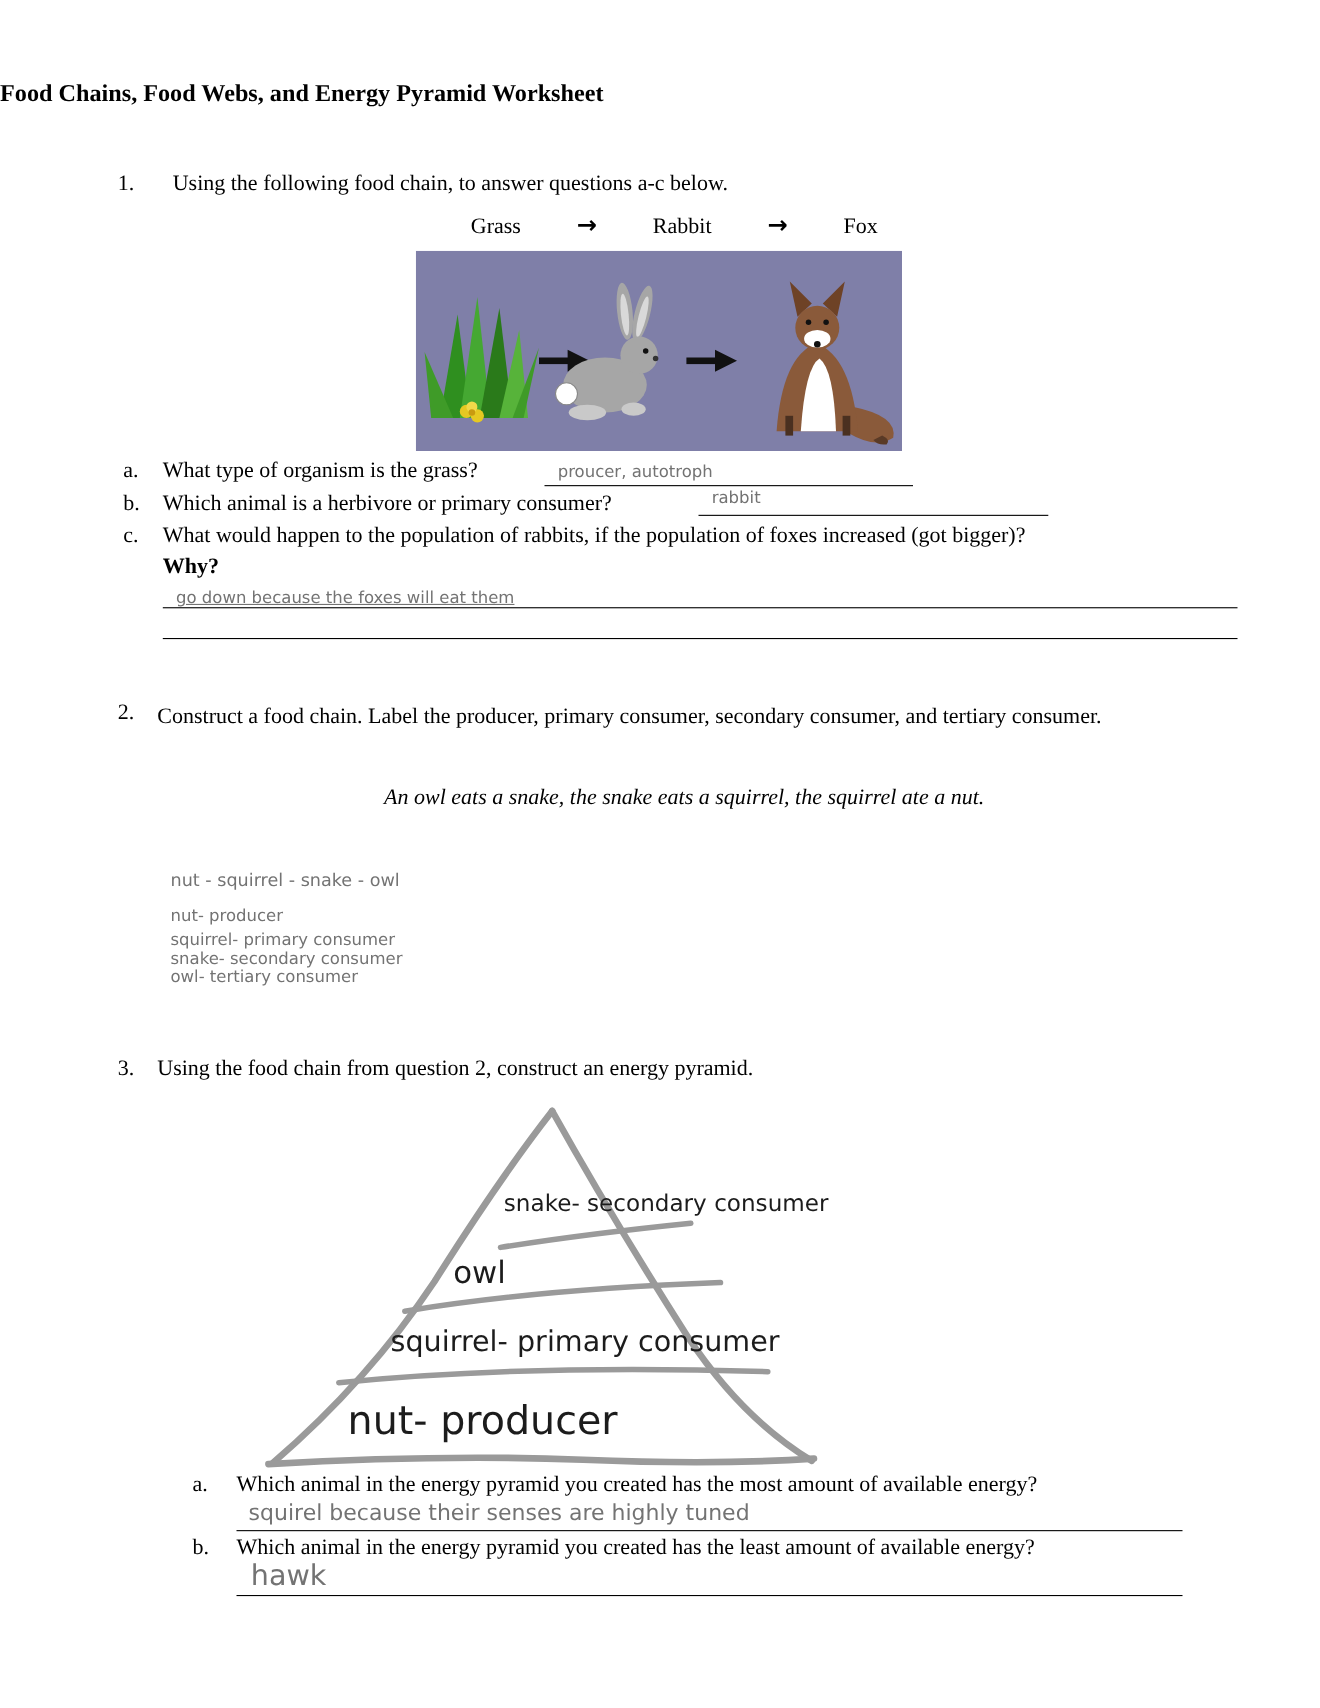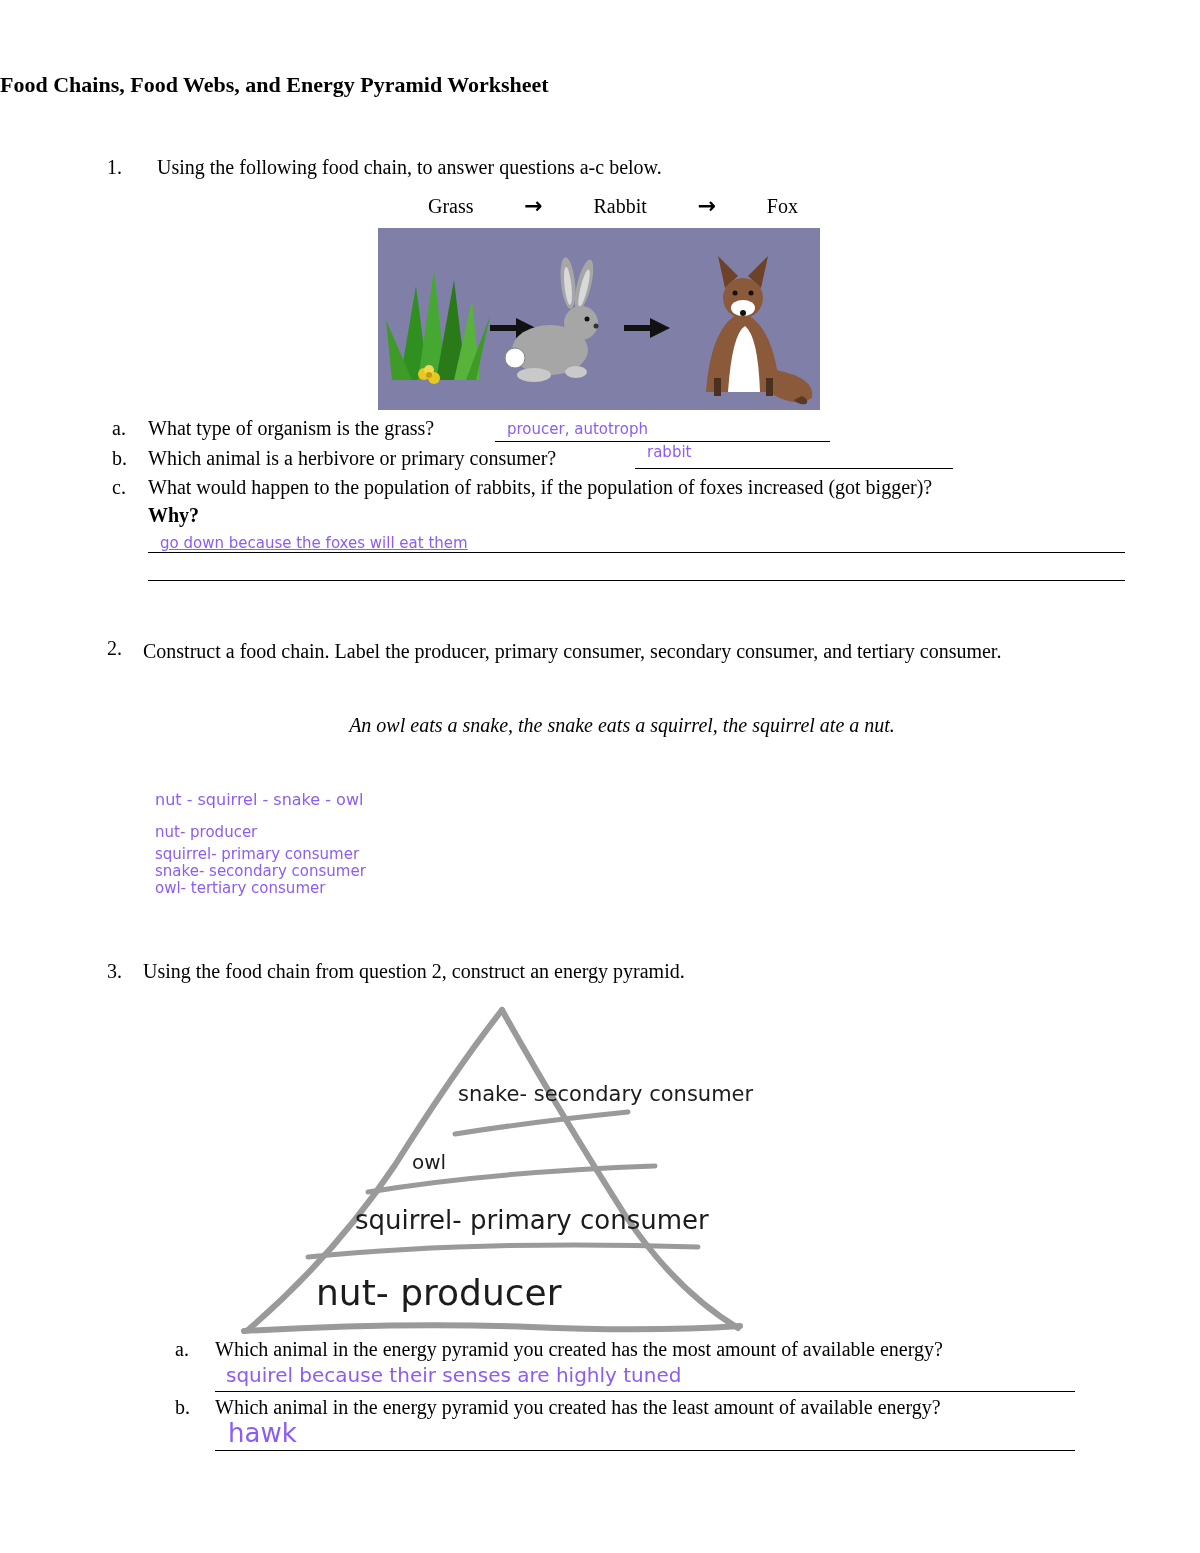--- a/index.html
+++ b/index.html
@@ -7,21 +7,21 @@
   .page {
     position:relative; width:1200px; height:1553px; background:#ffffff;
     font-family:"Liberation Serif", serif; color:#000; overflow:hidden;
   }
   .abs { position:absolute; }
   .serif { font-family:"Liberation Serif", serif; font-size:20px; color:#000; }
   .title {
     position:absolute; top:72px; left:0; width:1200px; text-align:left;
     font-size:22px; font-weight:bold; font-family:"Liberation Serif", serif;
   }
-  .hand { font-family:"DejaVu Sans", sans-serif; color:#8b5cf6; }
+  .hand { font-family:"DejaVu Sans", sans-serif; color:#737373; }
   .blank { position:absolute; border-bottom:1.5px solid #000; height:0; }
   .chain-row { display:flex; justify-content:space-between; align-items:baseline; }
   .chain-arrow { font-family:"DejaVu Sans", sans-serif; font-weight:bold; font-size:22px; }
   .wrap { line-height:28px;font-family:Liberation Serif, serif; }
   .italic-center {
     position:absolute; left:0; width:1200px; text-align:center;
     font-style:italic; font-size:20px; font-family:"Liberation Serif", serif;padding-left:44px;
   }
   .pyr-label { position:absolute; font-family:"DejaVu Sans", sans-serif; color:#1c1c1c; white-space:nowrap; }
 </style>
@@ -141,21 +141,21 @@
         <path d="M14,331 Q170,322 300,327 Q420,332 510,326"></path>
       </g>
       <g stroke="#9a9a9a" stroke-width="5" fill="none" stroke-linecap="round">
         <path d="M225,134 Q300,122 398,112"></path>
         <path d="M138,192 Q260,172 425,166"></path>
         <path d="M78,257 Q250,240 468,247"></path>
       </g>
     </svg>
   </div>
   <div class="pyr-label" style="left:458px; top:1082px; font-size:21px;">snake- secondary consumer</div>
-  <div class="pyr-label" style="left:412px; top:1140px; font-size:20px;margin-top:10px;">owl</div>
+  <div class="pyr-label" style="left:412px; top:1140px; font-size:28px;">owl</div>
   <div class="pyr-label" style="left:355px; top:1205px; font-size:26px;">squirrel- primary consumer</div>
   <div class="pyr-label" style="left:316px; top:1272px; font-size:36px;">nut- producer</div>
 
   <div class="abs serif" style="left:175px; top:1338px;">a.</div>
   <div class="abs serif" style="left:215px; top:1338px;">Which animal in the energy pyramid you created has the most amount of available energy?</div>
   <div class="abs hand" style="left:226px; top:1363px; font-size:20px;">squirel because their senses are highly tuned</div>
   <div class="blank" style="left:215px; top:1391px; width:860px;"></div>
 
   <div class="abs serif" style="left:175px; top:1396px;">b.</div>
   <div class="abs serif" style="left:215px; top:1396px;">Which animal in the energy pyramid you created has the least amount of available energy?</div>

